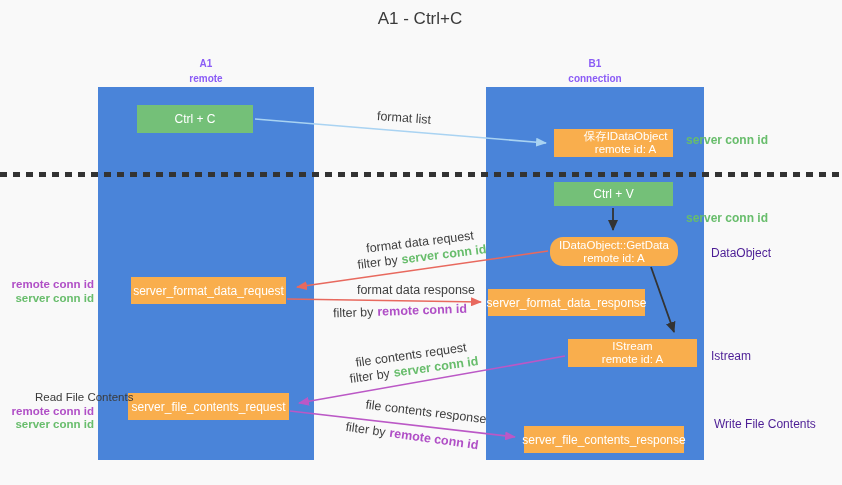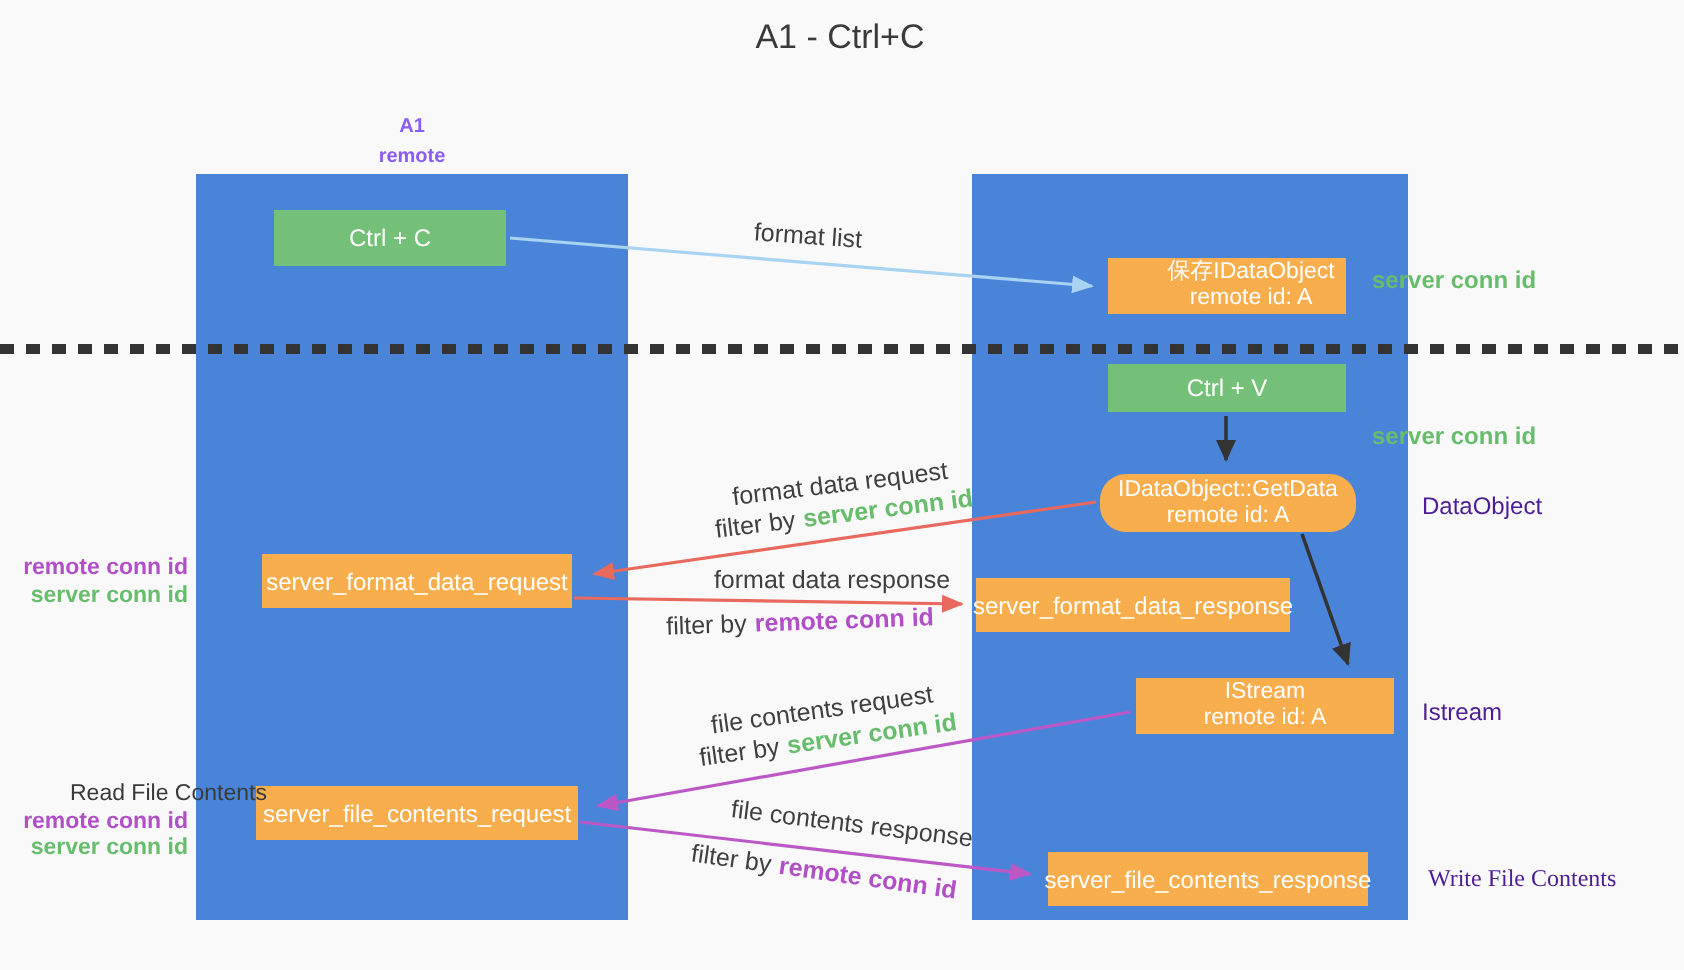--- a/index.html
+++ b/index.html
@@ -49,20 +49,24 @@
 
 <div class="canvas">
 
   <div class="title">
     <div>A1 - Ctrl+C</div>
   </div>
 
   <div class="col-header a">
     <div>A1</div>
     <div>remote</div>
+  </div>
+  <div class="col-header b">
+    <div>B1</div>
+    <div>connection</div>
   </div>
 
   <div class="col col-a"></div>
   <div class="col col-b"></div>
 
   <div class="sep"></div>
 
   <svg class="arrows" width="842" height="485" viewBox="0 0 842 485">
     <defs>
       <marker id="mk-blue" markerUnits="userSpaceOnUse" markerWidth="12" markerHeight="9" refX="10" refY="4.5" orient="auto">
@@ -111,21 +115,21 @@
   </div>
 
   <div class="node orange one-line" style="left:128px;top:393px;width:161px;height:27px;">server_file_contents_request</div>
 
   <div class="node orange one-line" style="left:524px;top:426px;width:160px;height:27px;">server_file_contents_response</div>
 
   <div class="ann green" style="left:686px;top:133px;">server conn id</div>
   <div class="ann green" style="left:686px;top:211px;">server conn id</div>
   <div class="ann dark" style="left:711px;top:246px;">DataObject</div>
   <div class="ann dark" style="left:711px;top:349px;">Istream</div>
-  <div class="ann dark" style="left:714px;top:432px;font-family:Liberation Serif, serif;">Write File Contents</div>
+  <div class="ann dark" style="left:714px;top:417px;">Write File Contents</div>
 
   <div class="ann-block" style="left:0;top:278px;">
     <div class="purple">remote conn id</div>
     <div class="green">server conn id</div>
   </div>
 
   <div class="ann-block" style="left:0;top:391px;">
     <div class="dark">Read File Contents</div>
     <div class="purple">remote conn id</div>
     <div class="green">server conn id</div>

